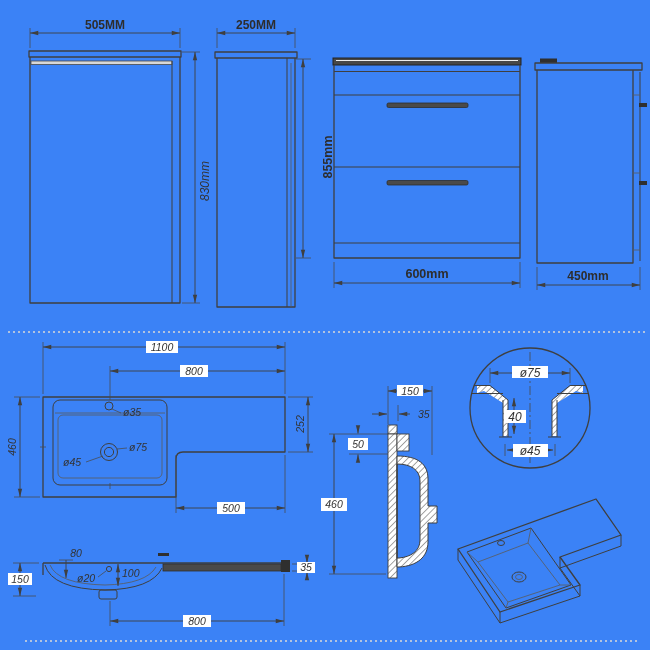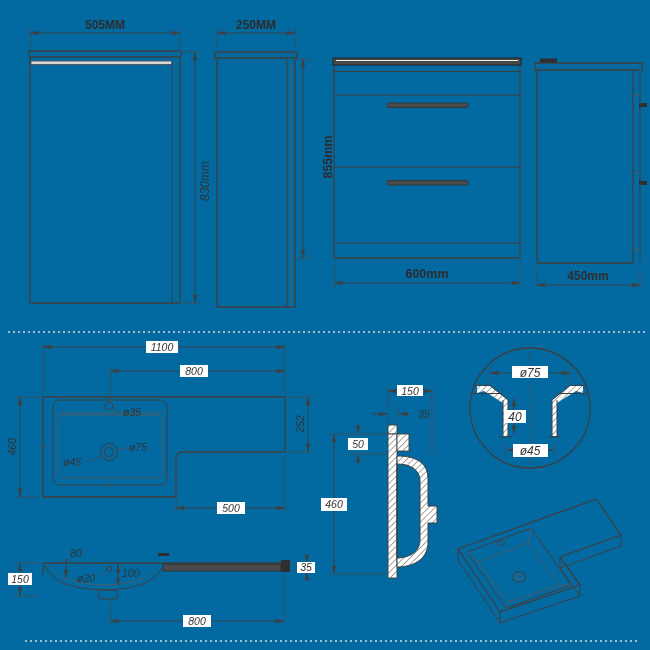--- a/index.html
+++ b/index.html
@@ -1,16 +1,16 @@
 <!DOCTYPE html>
 <html><head>
 <meta charset="utf-8">
 <style>
   html,body{margin:0;padding:0;background:#fff;}
-  .stage{position:relative;width:650px;height:650px;background:#0369a1;overflow:hidden;
+  .stage{position:relative;width:650px;height:650px;background:#3b82f6;overflow:hidden;
          font-family:"Liberation Sans",sans-serif;}
   svg{position:absolute;left:0;top:0;}
   .o  {fill:none;stroke:#3f3f3f;stroke-width:1.3;stroke-linejoin:round;}
   .o2 {fill:none;stroke:#3f3f3f;stroke-width:1;stroke-linejoin:round;}
   .thin{fill:none;stroke:#5a5a5a;stroke-width:0.8;}
   .d  {fill:none;stroke:#3f3f3f;stroke-width:0.9;}
   .e  {fill:none;stroke:#4a4a4a;stroke-width:0.75;}
   .cl {fill:none;stroke:#4a4a4a;stroke-width:0.8;stroke-dasharray:9 3 2 3;}
   .ghost{fill:none;stroke:#d9d9d9;stroke-width:1.6;stroke-dasharray:2 3;}
   .tb {font:bold 12px "Liberation Sans",sans-serif;fill:#2d2d2d;}

